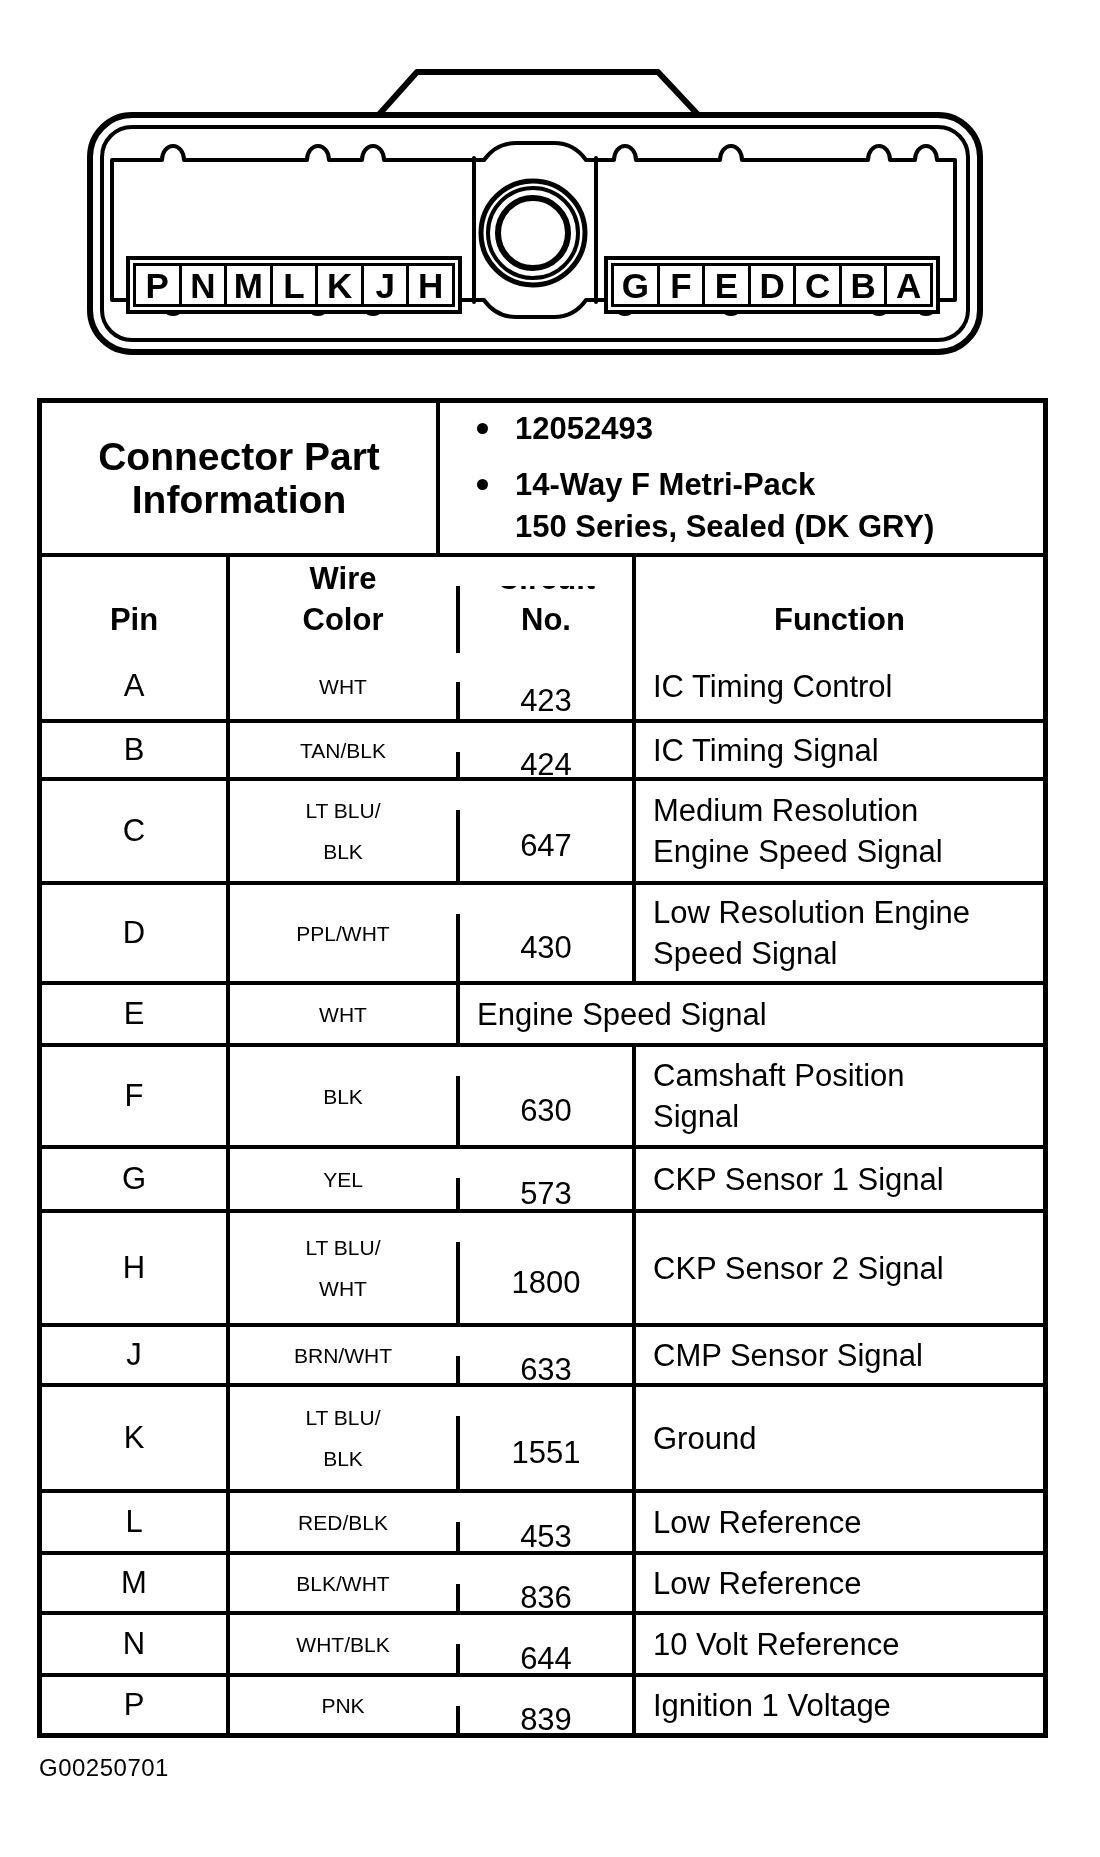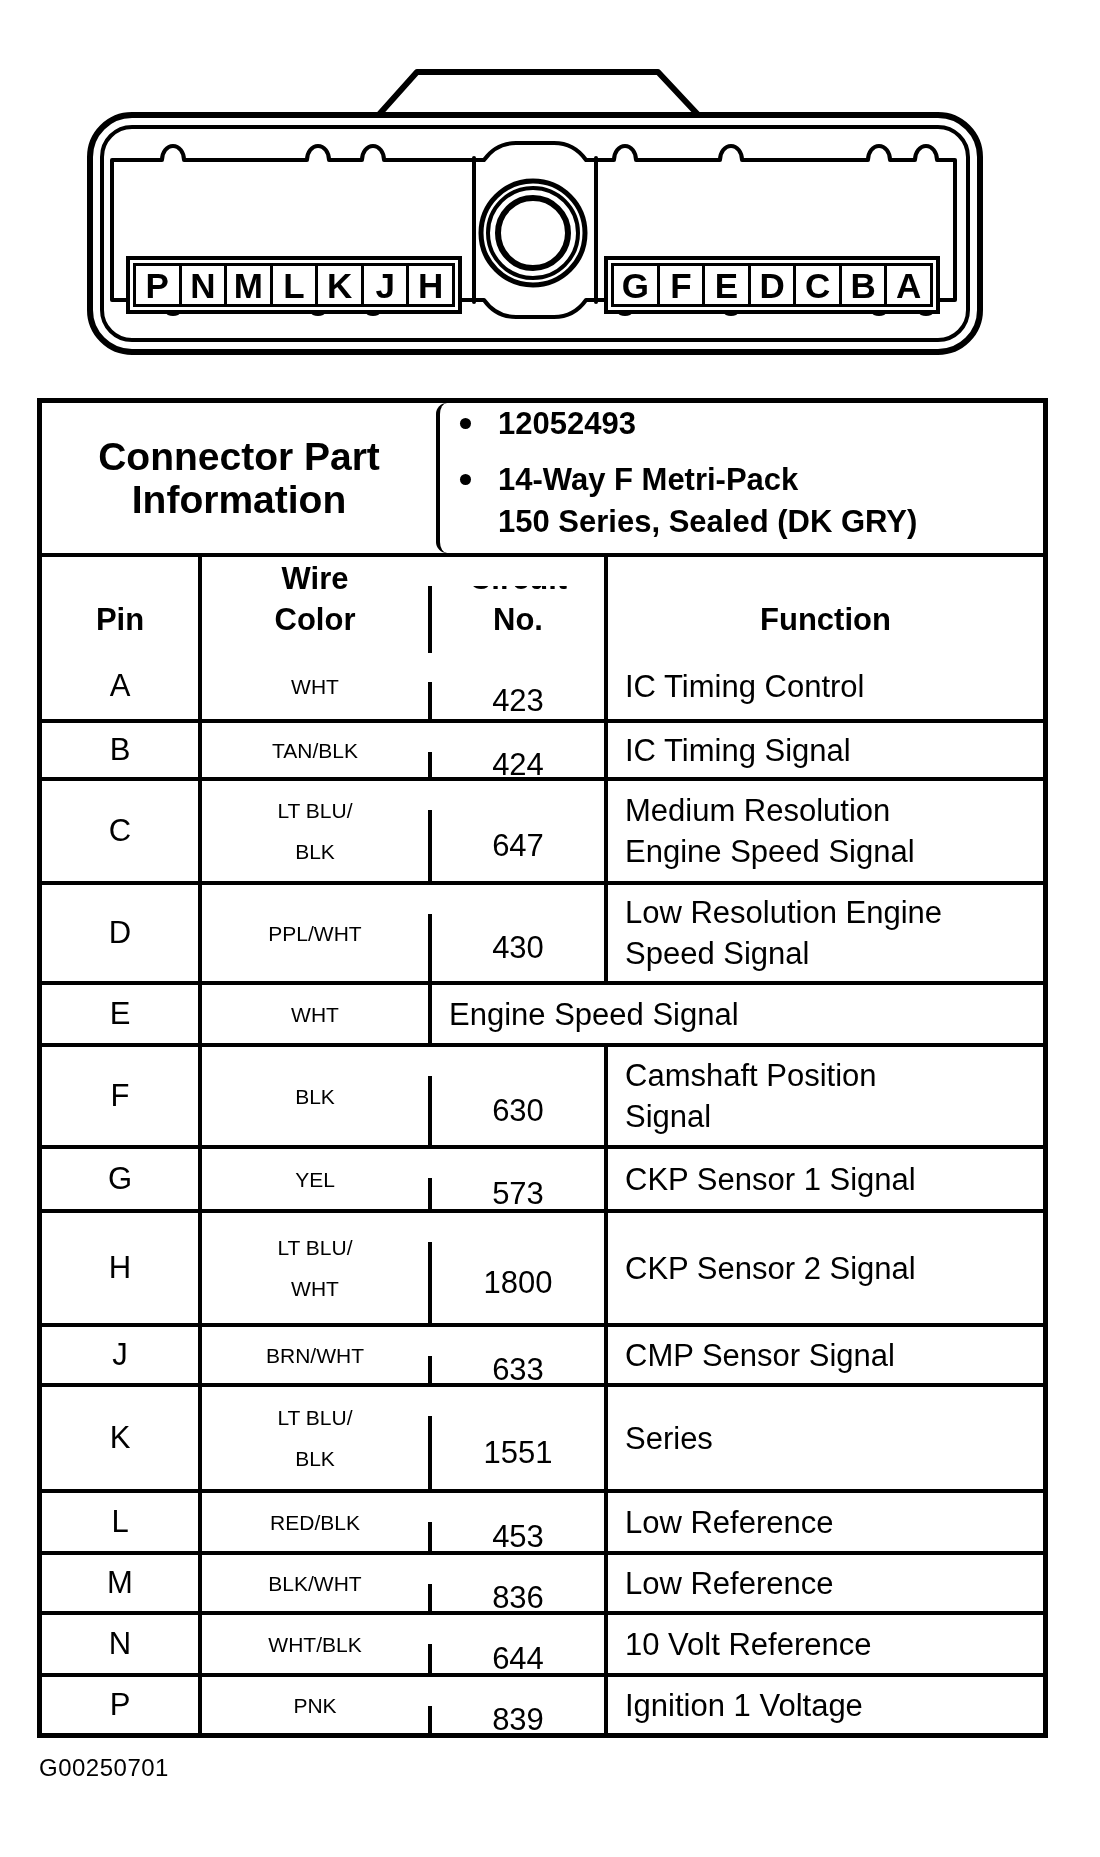--- a/index.html
+++ b/index.html
@@ -35,37 +35,37 @@
   
   .ctable {
     position:absolute; left:37px; top:398px; width:1011px;
     border:5px solid #000; box-sizing:border-box; background:#fff;
   }
   .trow { display:flex; border-top:4px solid #000; box-sizing:border-box; }
   .trow:first-child { border-top:none; }
   .tcell { border-left:4px solid #000; box-sizing:border-box; overflow:hidden; }
   .tcell:first-child { border-left:none; }
 
-  .col-pin  { width:156px; }
+  .col-pin  { width:184px; }
   .col-wire { width:230px; }
   .col-circ { width:176px;margin-top:29px; }
   .col-func { flex:1; }
   .col-partinfo { width:394px; }
   .col-bullets  { flex:1; }
 
   .row-partinfo { height:150px; }
   .row-colhead  { height:100px; }
 
   .partinfo-cell {
     display:flex; flex-direction:column; align-items:center; justify-content:center;
     font-weight:bold; font-size:39px; line-height:43px; text-align:center;
   }
   .bullets-cell {
-    display:flex; flex-direction:column; justify-content:flex-start;
-    padding-left:20px; row-gap:14px;border-radius:11px;
+    display:flex; flex-direction:column; justify-content:center;
+    padding-left:37px; row-gap:14px;
   }
   .bullet-item { display:flex; }
   .bullet-dot {
     width:11px; height:11px; border-radius:50%; background:#000;
     margin-top:15px; margin-right:27px; flex:none;
   }
   .bullet-text { font-weight:bold; font-size:31px; line-height:42px; }
 
   .headcell {
     display:flex; flex-direction:column; justify-content:flex-end; align-items:center;
@@ -291,21 +291,21 @@
           </div>
   </div>
         <div class="trow" style="height: 106px;">
     <div class="tcell col-pin pin-cell">K</div>
     <div class="tcell col-wire wire-cell">
             <span class="line">LT BLU/</span>
             <span class="line">BLK</span>
           </div>
     <div class="tcell col-circ circ-cell">1551</div>
     <div class="tcell col-func func-cell">
-            <span class="line">Series</span>
+            <span class="line">Ground</span>
           </div>
   </div>
         <div class="trow" style="height: 62px;">
     <div class="tcell col-pin pin-cell">L</div>
     <div class="tcell col-wire wire-cell">
             <span class="line">RED/BLK</span>
           </div>
     <div class="tcell col-circ circ-cell">453</div>
     <div class="tcell col-func func-cell">
             <span class="line">Low Reference</span>

